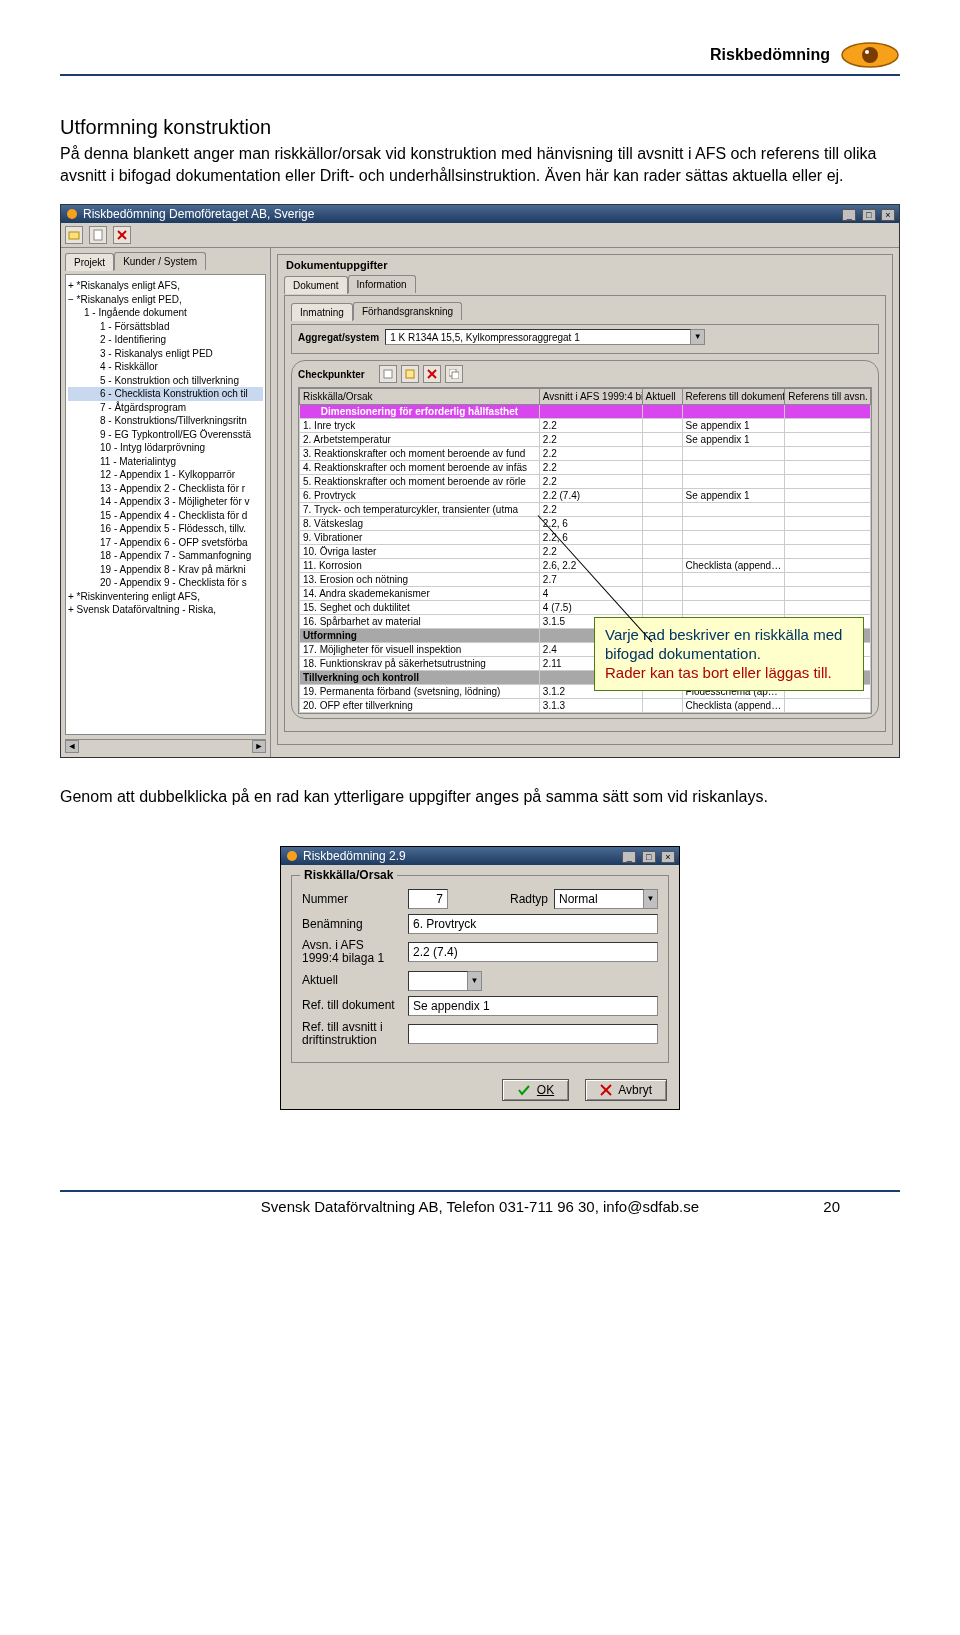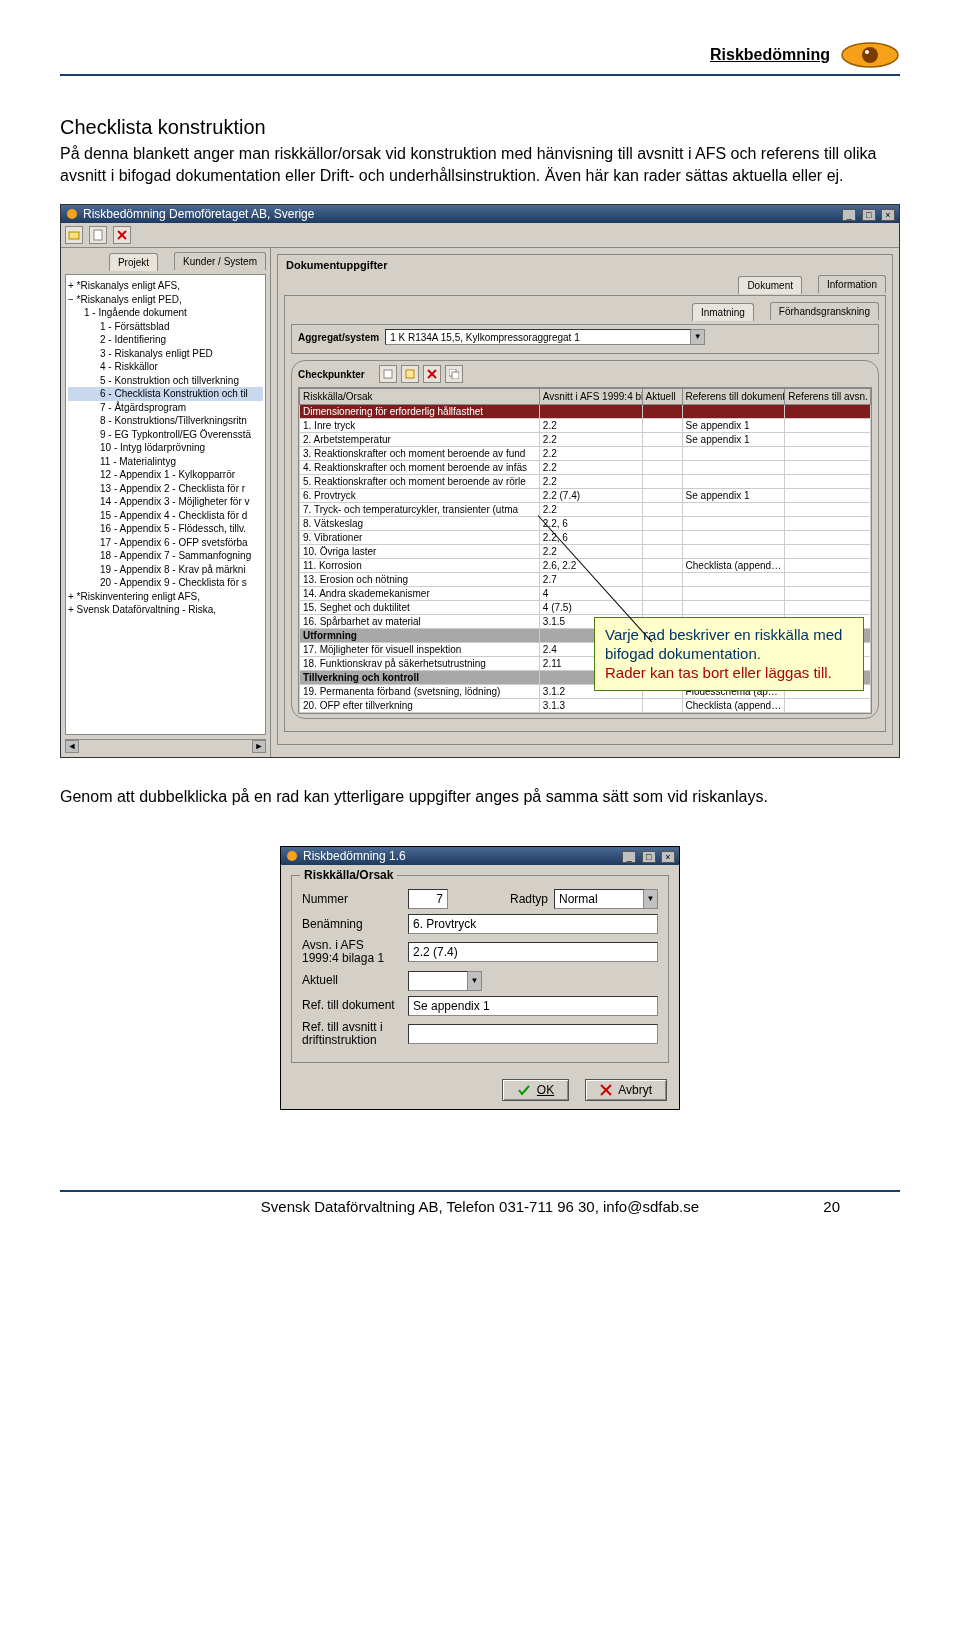--- a/index.html
+++ b/index.html
@@ -15,21 +15,20 @@
     padding: 40px 60px 30px 60px;
   }
   .header-row {
     border-bottom: 2px solid #1a3d6e;
     padding-bottom: 4px;
     margin-bottom: 40px;
     display: flex;
     justify-content: flex-end;
     align-items: center;
     gap: 10px;
-    text-decoration: underline;
   }
   .header-title {
     font-weight: bold;
     color: #000;
     font-size: 16px;
   }
   .eye-logo { width: 60px; height: 30px; }
   h2.section {
     font-size: 20px;
     font-weight: normal;
@@ -74,21 +73,21 @@
   }
   .tbtn {
     width:18px; height:18px; border:1px solid #888; background:#e8e4dc;
     display:flex; align-items:center; justify-content:center;
   }
   .app-body { display:flex; }
   .left-pane {
     width:210px; border-right:1px solid #888; background:#d4d0c8;
     display:flex; flex-direction:column;
   }
-  .tabbtns { display:flex; padding:4px 4px 0 4px; gap:16px;justify-content:flex-end;}
+  .tabbtns { display:flex; padding:4px 4px 0 4px; gap:0;}
   .tab {
     border:1px solid #888; border-bottom:none;
     background:#d4d0c8; padding:3px 8px; font-size:10px;
     border-radius:3px 3px 0 0;
   }
   .tab.active { background:#e8e4dc; position:relative; top:1px;}
   .tree {
     background:#fff; border:1px solid #888; margin:4px;
     flex:1; padding:4px 2px; overflow:hidden; font-size:10px;
     line-height:1.35;
@@ -129,21 +128,21 @@
     overflow:hidden; white-space:nowrap;
   }
   .grid td {
     border:1px solid #ccc; padding:1px 3px; overflow:hidden;
     white-space:nowrap; text-overflow:ellipsis; font-size:10px;
   }
   .grid tr.section-row td {
     background:#a8a8a8; font-weight:bold; color:#000;
   }
   .grid tr.header-dark td {
-    background:#7f1d1d; color:#fff; font-weight:normal;
+    background:#d946ef; color:#fff; font-weight:bold;text-align:center;
   }
 
   .callout {
     position:absolute; background:#ffffcc; border:1px solid #4d7c0f;
     padding:8px 10px; font-size:15px; color:#003366;
     width:270px; line-height:1.25;
   }
   .callout .red { color:#b00000;}
   .grid-wrap { position:relative; }
   .pointer-line {
@@ -206,21 +205,21 @@
 
   <div class="header-row">
     <span class="header-title">Riskbedömning</span>
     <svg class="eye-logo" viewBox="0 0 60 30">
       <ellipse cx="30" cy="15" rx="28" ry="12" fill="#f7a11a" stroke="#9a5b00" stroke-width="1.5"></ellipse>
       <ellipse cx="30" cy="15" rx="8" ry="8" fill="#7a3c00"></ellipse>
       <ellipse cx="27" cy="12" rx="2" ry="2" fill="#fff"></ellipse>
     </svg>
   </div>
 
-  <h2 class="section">Checklista konstruktion</h2>
+  <h2 class="section">Utformning konstruktion</h2>
   <div class="intro">På denna blankett anger man riskkällor/orsak vid konstruktion med hänvisning till avsnitt i AFS och referens till olika avsnitt i bifogad dokumentation eller Drift- och underhållsinstruktion. Även här kan rader sättas aktuella eller ej.</div>
 
   <div class="app-window">
     <div class="titlebar">
       <div class="left">
         <svg width="14" height="12">
             <circle cx="7" cy="6" r="5" fill="#f7a11a"></circle>
           </svg>
         <span>Riskbedömning Demoföretaget AB, Sverige</span>
       </div>
@@ -532,21 +531,21 @@
   </div>
 
   <div class="after-text">Genom att dubbelklicka på en rad kan ytterligare uppgifter anges på samma sätt som vid riskanlays.</div>
 
   <div class="dialog">
     <div class="titlebar">
       <div class="left">
         <svg width="14" height="12">
             <circle cx="7" cy="6" r="5" fill="#f7a11a"></circle>
           </svg>
-        <span>Riskbedömning 1.6</span>
+        <span>Riskbedömning 2.9</span>
       </div>
       <div class="win-btns">
         <span>_</span>
         <span>□</span>
         <span>×</span>
       </div>
     </div>
     <div class="dialog-body">
       <div class="dlg-group">
         <div class="dlg-legend">Riskkälla/Orsak</div>

